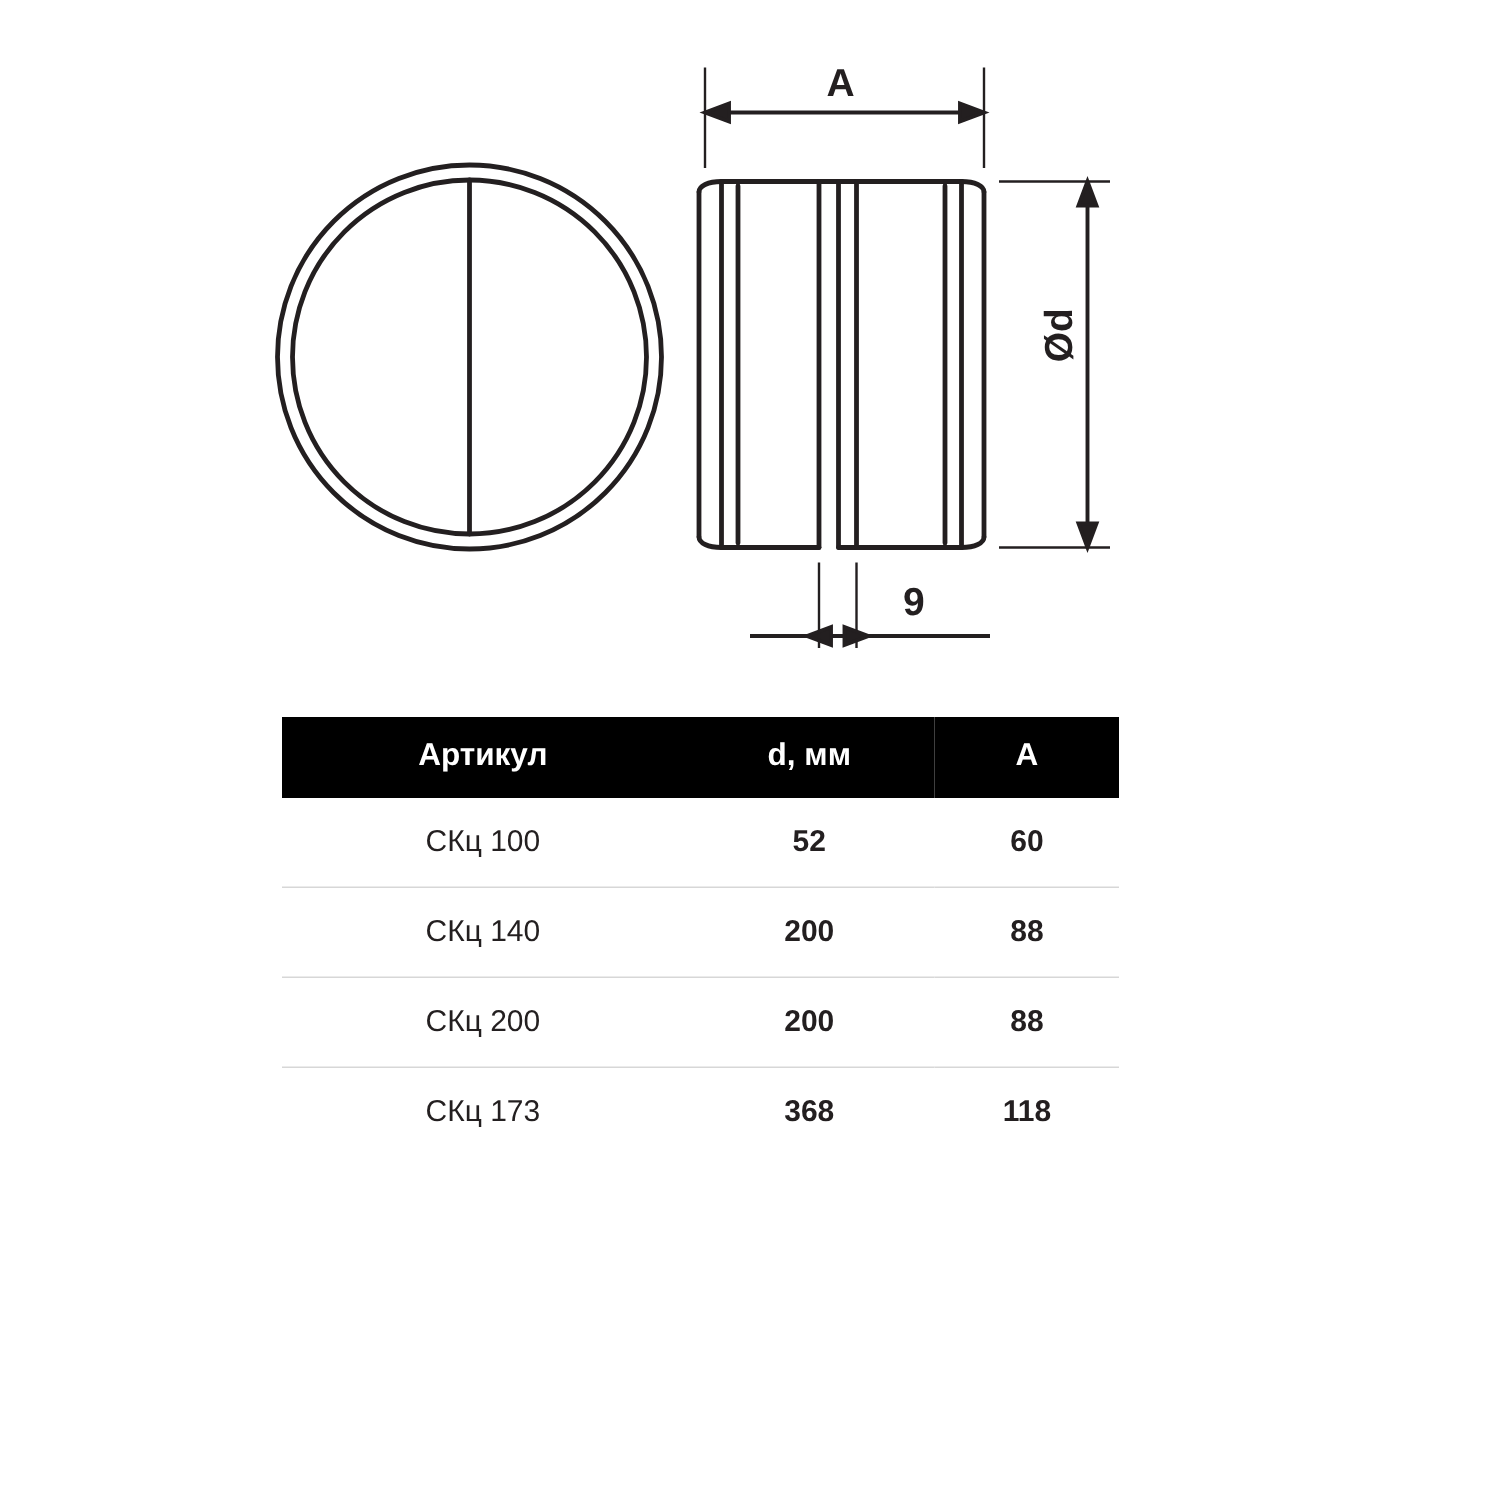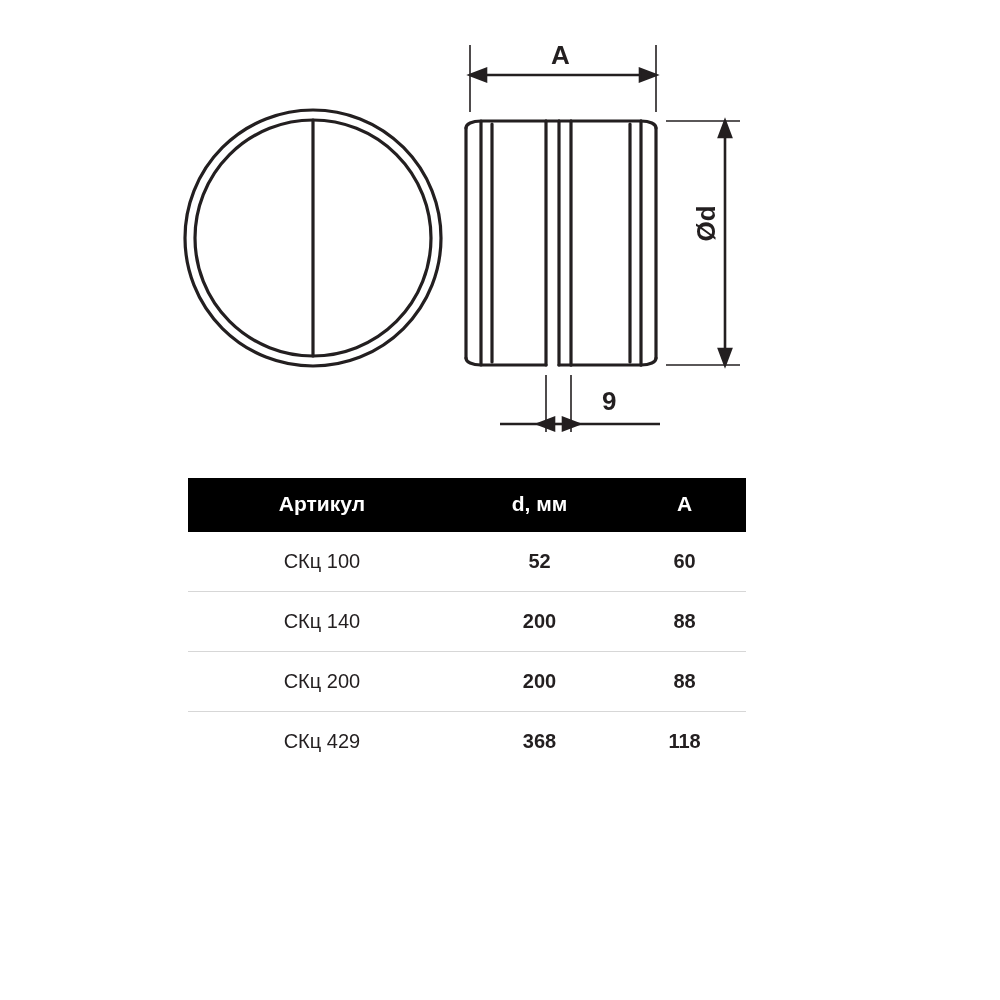--- a/index.html
+++ b/index.html
@@ -183,21 +183,21 @@
           <td class="art">СКц 140</td>
           <td class="num">200</td>
           <td class="num">88</td>
         </tr>
         <tr>
           <td class="art">СКц 200</td>
           <td class="num">200</td>
           <td class="num">88</td>
         </tr>
         <tr>
-          <td class="art">СКц 429</td>
+          <td class="art">СКц 173</td>
           <td class="num">368</td>
           <td class="num">118</td>
         </tr>
       </tbody>
     </table>
   </div>
 
 </div>
 
 </body></html>

